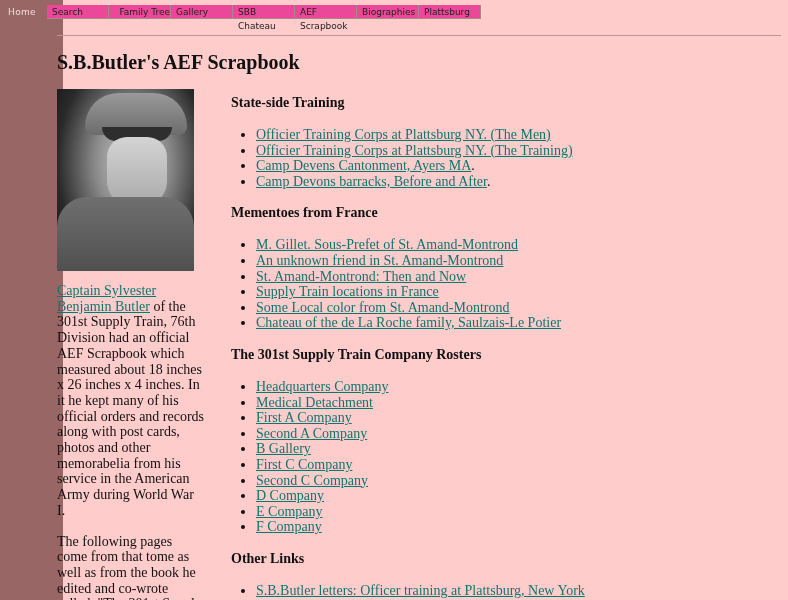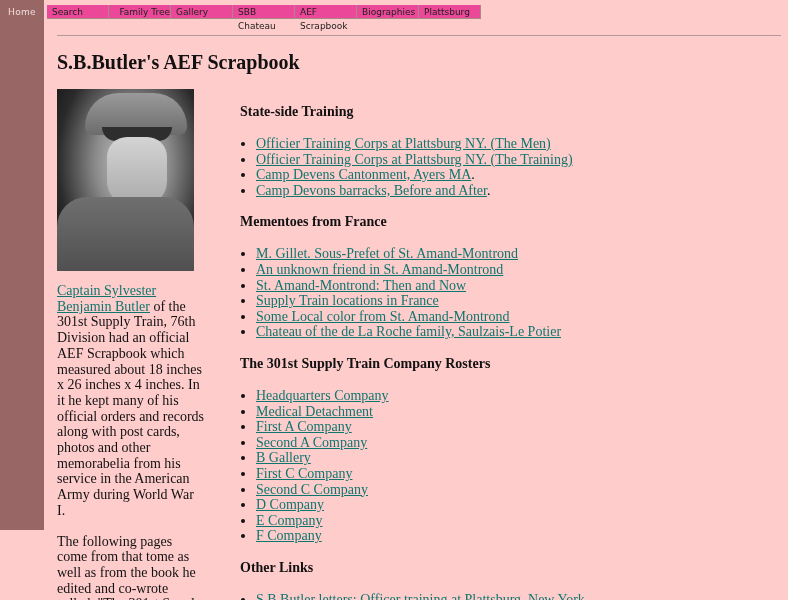--- a/index.html
+++ b/index.html
@@ -4,22 +4,23 @@
   <style>
     html, body { margin: 0; padding: 0; }
     body {
       width: 788px; height: 600px; overflow: hidden;
       background: #ffcccc;
       font-family: "Liberation Serif", serif;
       color: #111;
       position: relative;
     }
     .sidebar {
-      position: absolute; left: 0; top: 0; width: 44px; height: 530px;
+      position: absolute; left: 0; top: 0; width: 44px; height: 600px;
       background: #996666;
+      padding-left: 19px;
     }
     .home-link {
       position: absolute; left: 0; top: 7px; width: 44px; text-align: center;
       font-family: "DejaVu Sans", sans-serif; font-size: 9px; color: #f2dede;
       text-decoration: none; letter-spacing: 0.3px;
     }
     .navbar {
       position: absolute; left: 47px; top: 5px; height: 15px; display: flex;
     }
     .nav-btn {
@@ -61,21 +62,21 @@
     .left-text {
       position: absolute; left: 57px; top: 283px; width: 148px;
       font-size: 14px; line-height: 15.7px;
     }
     .left-text p { margin: 0 0 15px 0; }
     a.link { color: #0f766e; text-decoration: underline; }
     .right-col {
       position: absolute; left: 225px; top: 89px; width: 540px;
       font-size: 14px; line-height: 15.6px;
     }
-    .section-heading { margin: 15px; font-weight: bold; font-size: 14px; height: 16px; }
+    .section-heading { margin: 6px; font-weight: bold; font-size: 14px; height: 16px; }
     .section ul { margin: 16px 0 16px 0; padding-left: 31px; }
     .section li { list-style: disc; }
   </style>
 </head>
 <body>
 
 <div class="sidebar">
   <a class="home-link" href="#">Home</a>
 </div>
 

